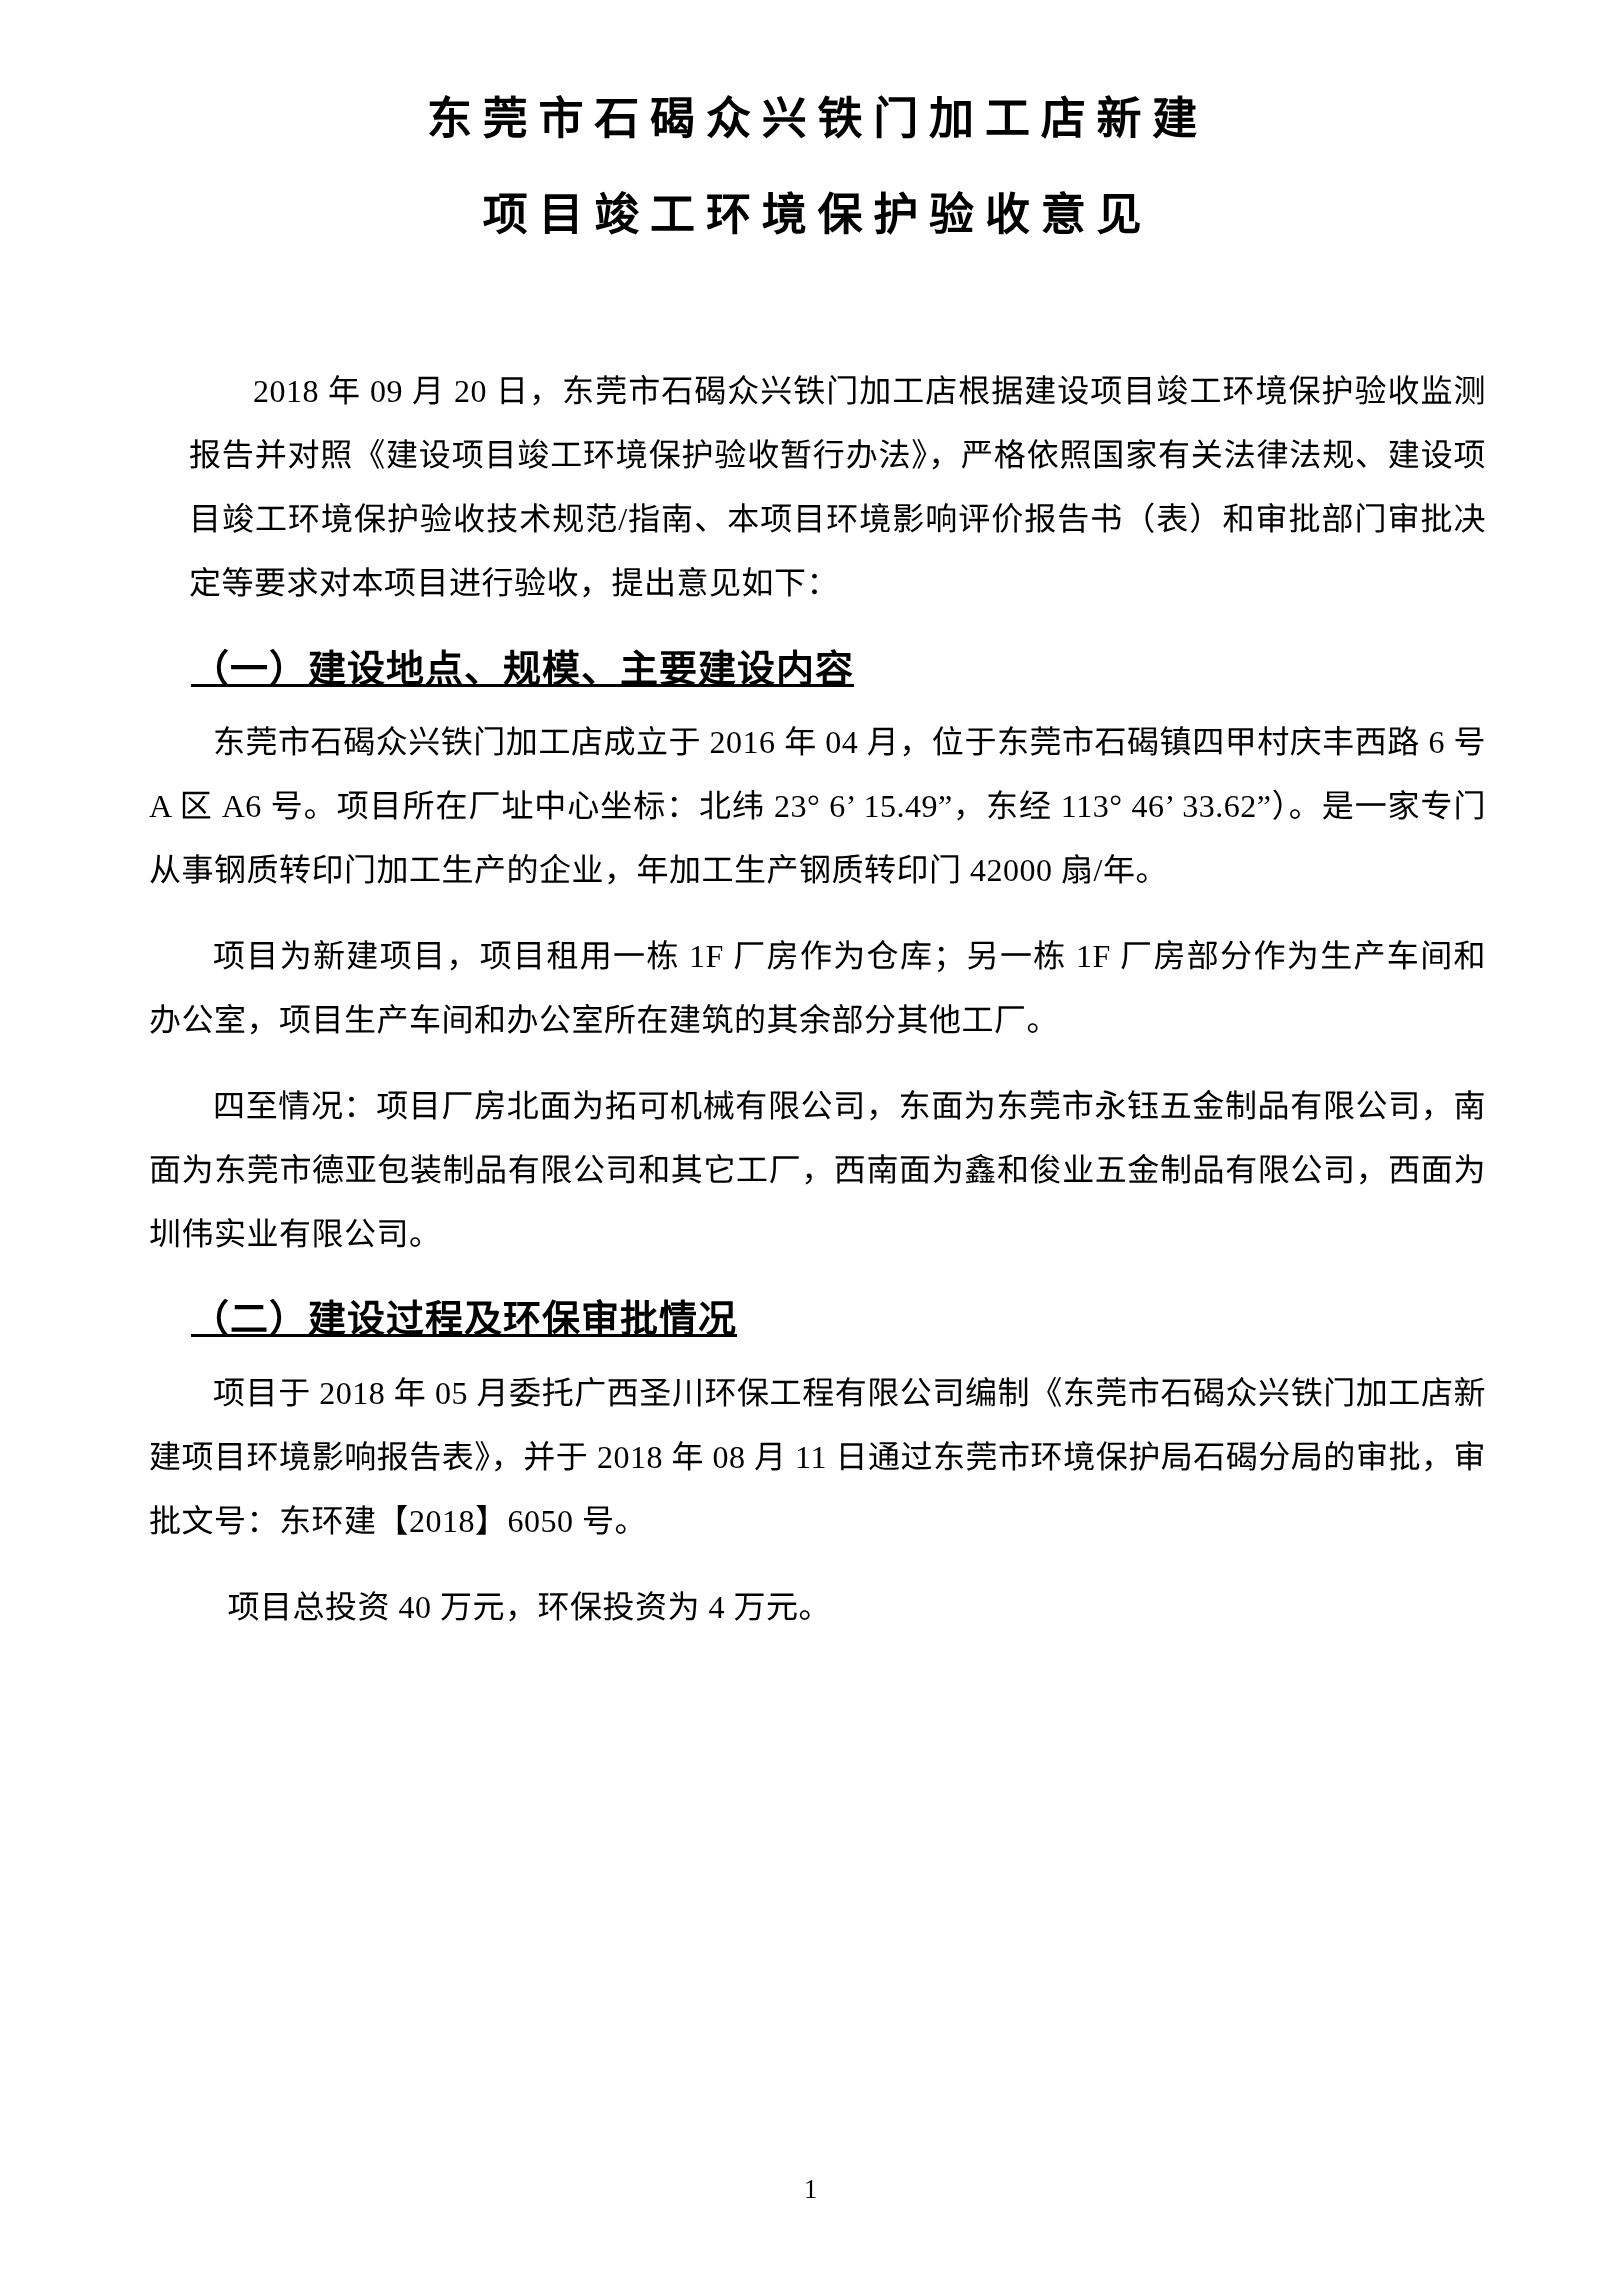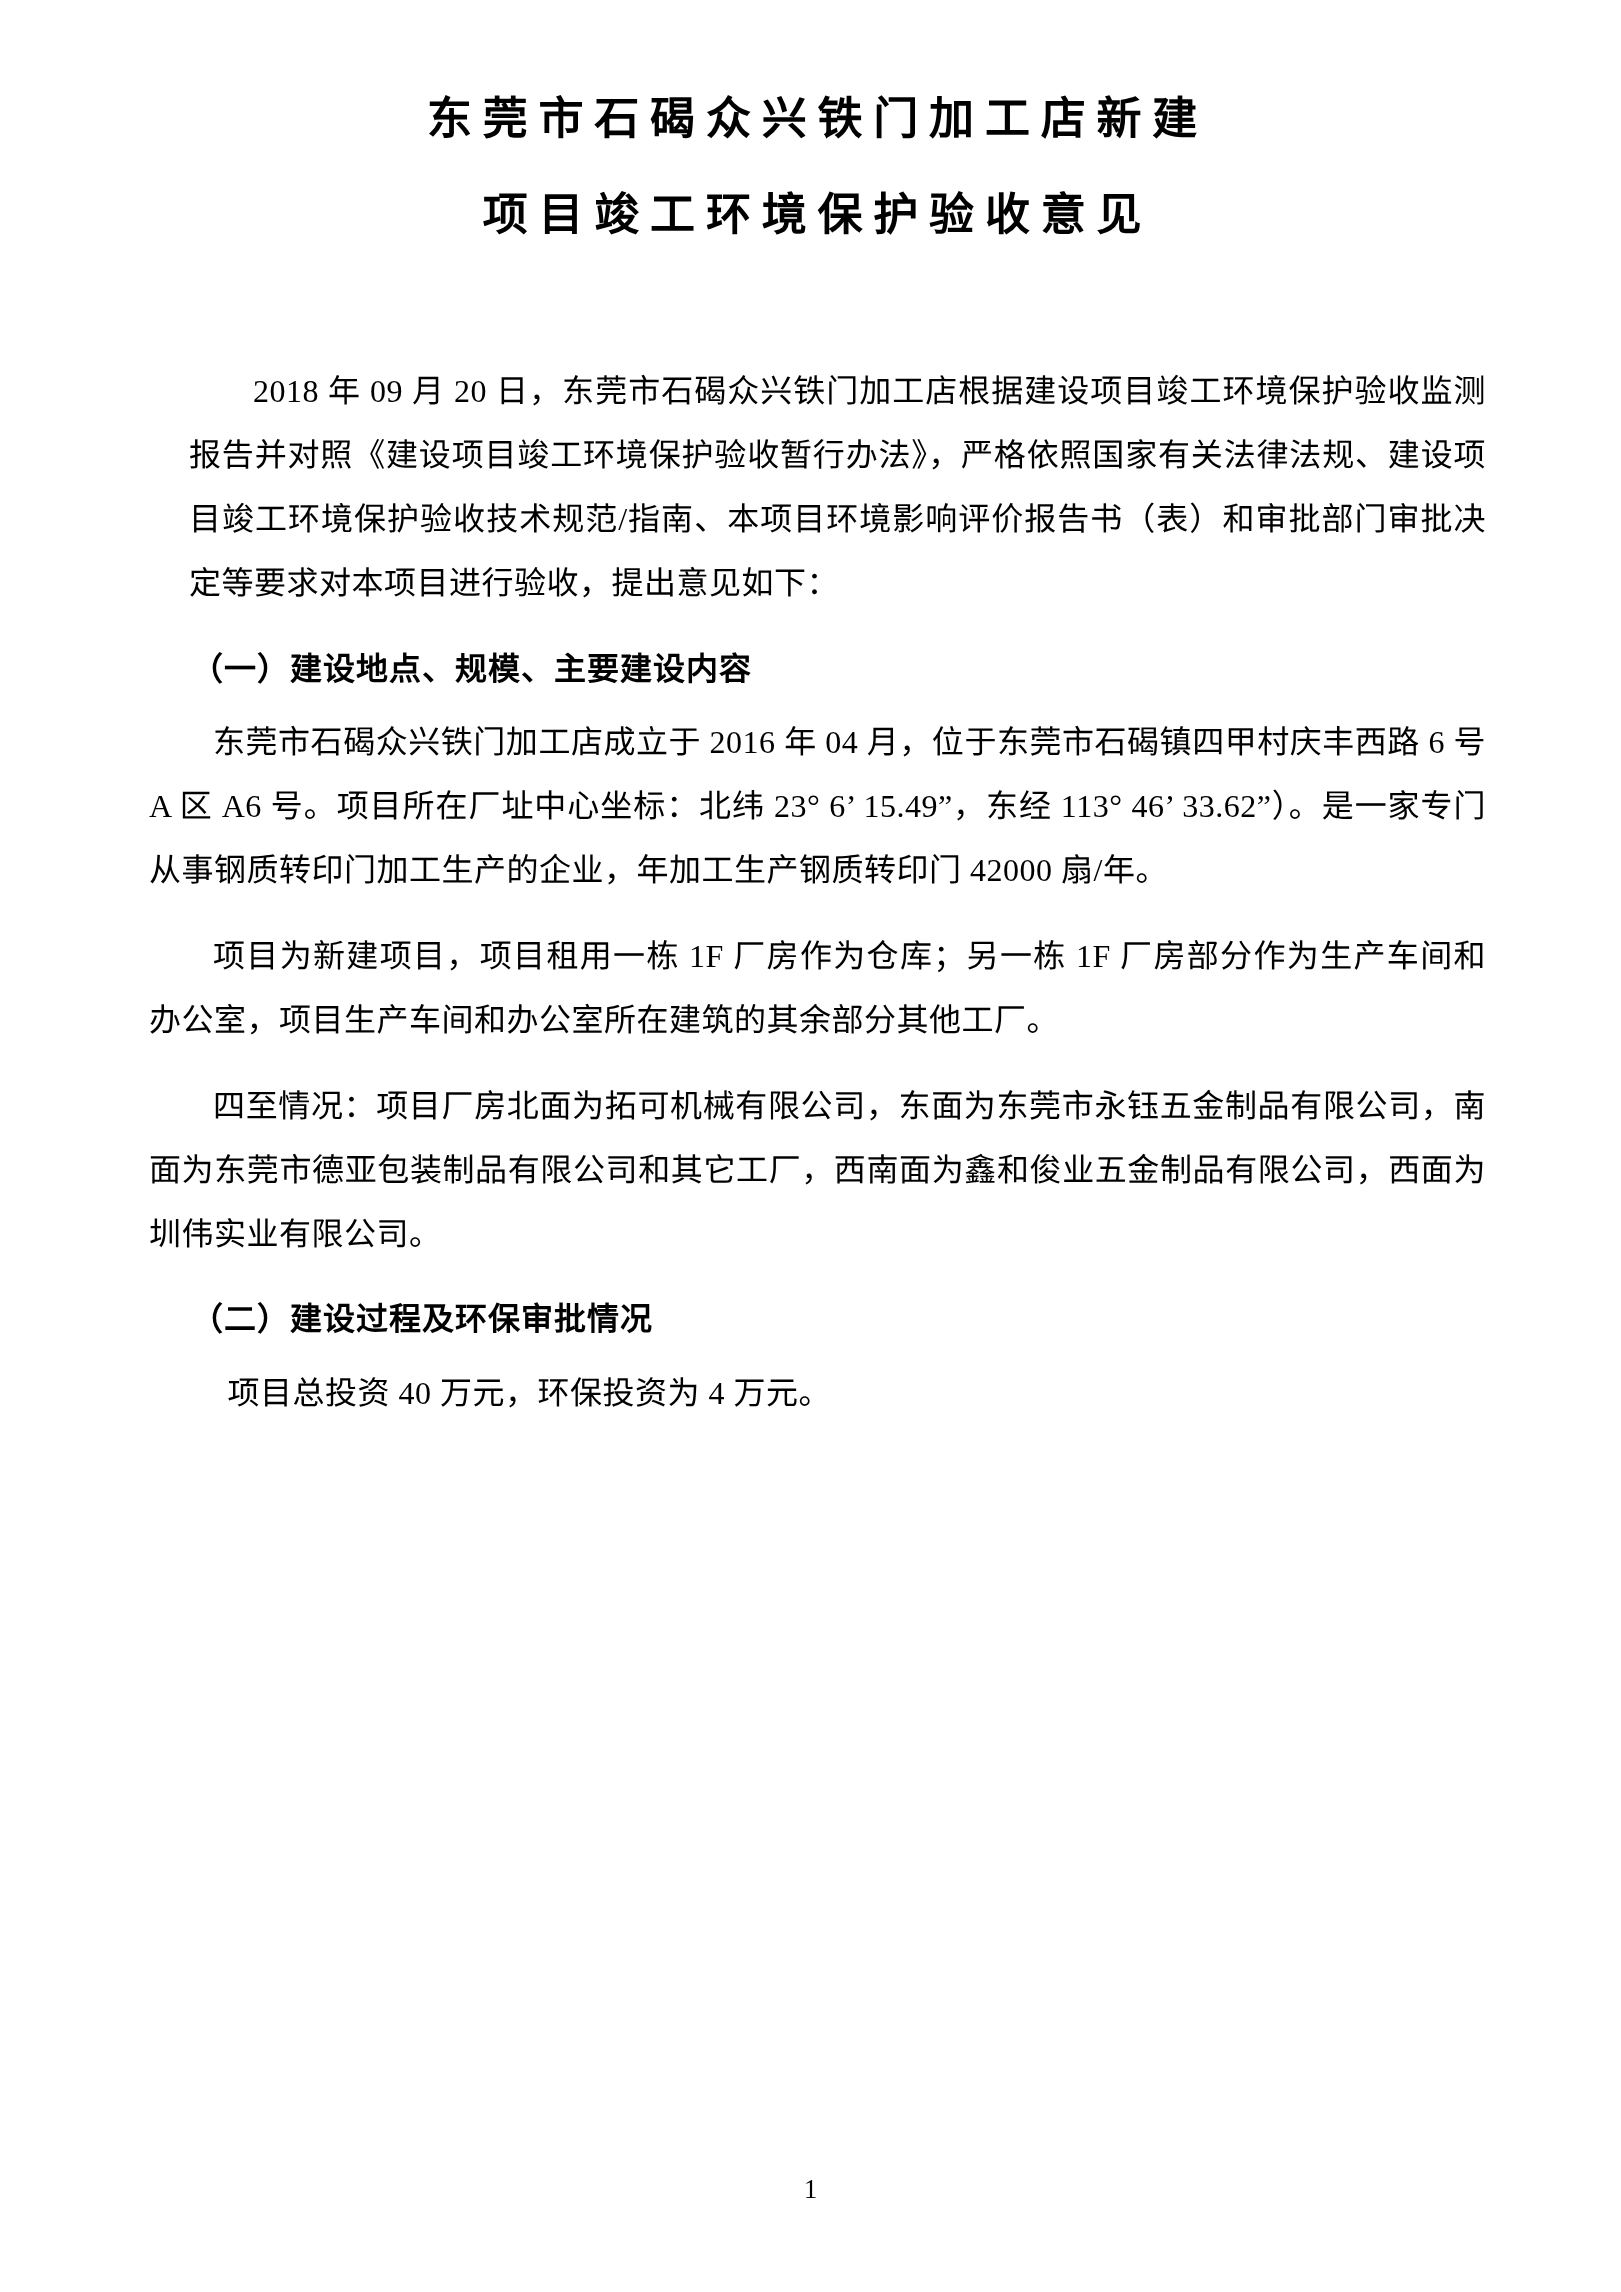--- a/index.html
+++ b/index.html
@@ -48,24 +48,25 @@
     font-size: 33px;
     line-height: 64px;
     font-weight: bold;
   }
   .sec-heading .sec-num {
     margin-right: 57px;
   }
   .subheading {
     margin: 21.6px 0 0 0;
     padding-left: 42px;
-    font-size: 32px;
+    font-size: 38px;
     line-height: 64px;
     font-weight: bold;
     letter-spacing: 1px;
+    text-decoration: underline;
   }
   .subheading + .body-para {
     margin-top: 9.8px;
   }
   .last-para {
     text-indent: 2.45em;
   }
   .page-footer {
     position: absolute;
     top: 2170px;
@@ -89,20 +90,21 @@
 
     <p class="body-para intro">2018 年 09 月 20 日，东莞市石碣众兴铁门加工店根据建设项目竣工环境保护验收监测报告并对照《建设项目竣工环境保护验收暂行办法》，严格依照国家有关法律法规、建设项目竣工环境保护验收技术规范/指南、本项目环境影响评价报告书（表）和审批部门审批决定等要求对本项目进行验收，提出意见如下：</p>
 
 
     <div class="subheading">（一）建设地点、规模、主要建设内容</div>
     <p class="body-para">东莞市石碣众兴铁门加工店成立于 2016 年 04 月，位于东莞市石碣镇四甲村庆丰西路 6 号 A 区 A6 号。项目所在厂址中心坐标：北纬 23° 6’ 15.49”，东经 113° 46’ 33.62”）。是一家专门从事钢质转印门加工生产的企业，年加工生产钢质转印门 42000 扇/年。</p>
     <p class="body-para">项目为新建项目，项目租用一栋 1F 厂房作为仓库；另一栋 1F 厂房部分作为生产车间和办公室，项目生产车间和办公室所在建筑的其余部分其他工厂。</p>
     <p class="body-para">四至情况：项目厂房北面为拓可机械有限公司，东面为东莞市永钰五金制品有限公司，南面为东莞市德亚包装制品有限公司和其它工厂，西南面为鑫和俊业五金制品有限公司，西面为圳伟实业有限公司。</p>
 
     <div class="subheading">（二）建设过程及环保审批情况</div>
+    <p class="body-para">项目于 2018 年 05 月委托广西圣川环保工程有限公司编制《东莞市石碣众兴铁门加工店新建项目环境影响报告表》，并于 2018 年 08 月 11 日通过东莞市环境保护局石碣分局的审批，审批文号：东环建【2018】6050 号。</p>
 
     <p class="body-para last-para">项目总投资 40 万元，环保投资为 4 万元。</p>
 
   </div>
 
   <div class="page-footer">1</div>
 </div>
 
 
 </body></html>

